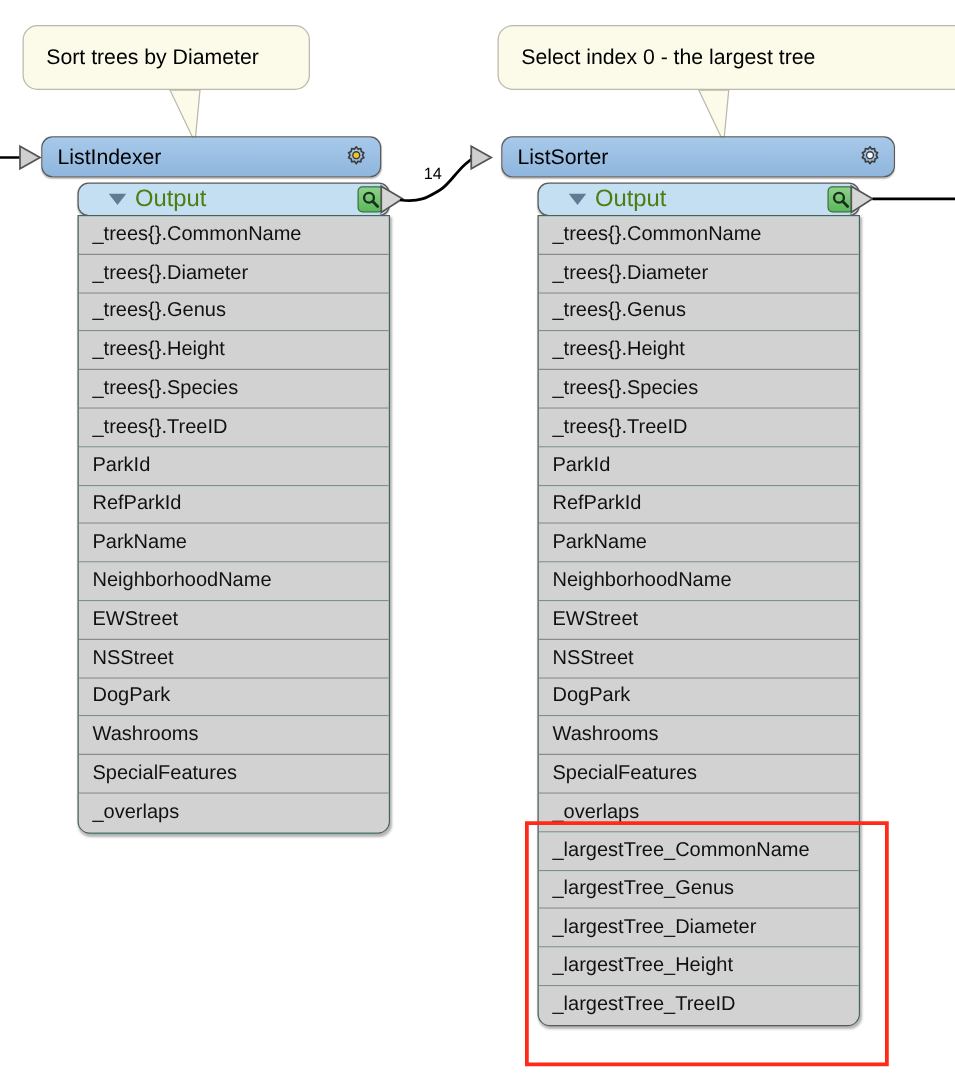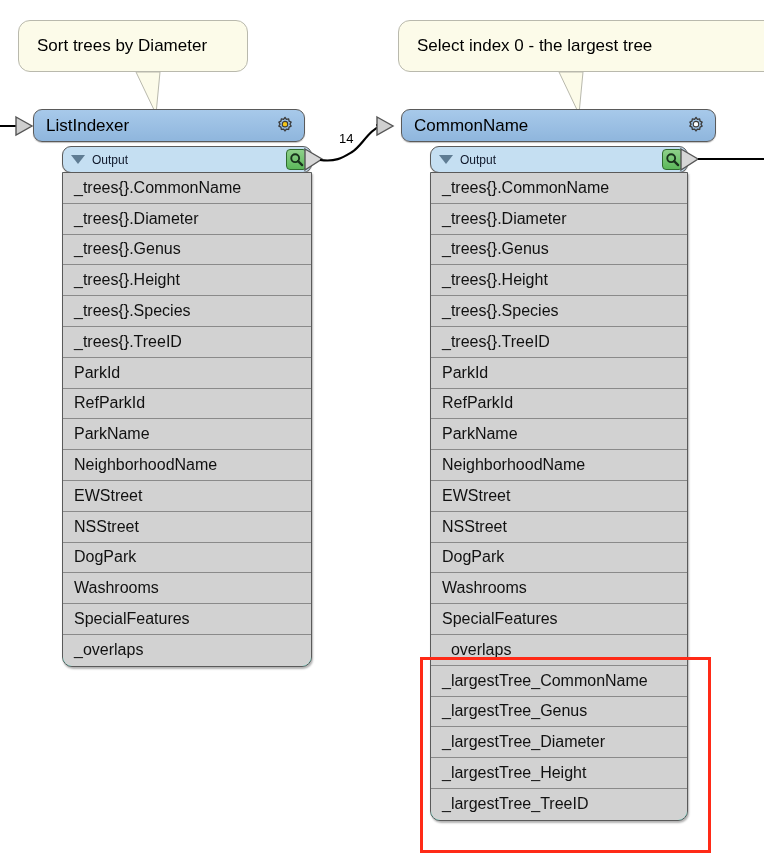--- a/index.html
+++ b/index.html
@@ -45,22 +45,22 @@
   .gear{width:22px;height:22px;display:block;}
 
   .output-bar{
     position:absolute;
     box-sizing:border-box;
     height:27px;
     background:#c5dff2;
     border:1px solid #5a5a5a;
     border-radius:9px;
     display:flex;align-items:center;
-    padding-left:8px;padding-right:4px;
-    font-size:12px;color:#0f172a;
+    padding-left:24px;padding-right:4px;
+    font-size:19px;color:#4d7c0f;
     box-shadow:0 1px 1px rgba(0,0,0,.22);
   }
   .tri-down{
     width:0;height:0;
     border-left:7px solid transparent;
     border-right:7px solid transparent;
     border-top:9px solid #5f7c93;
     margin-right:7px;
   }
   .output-label{flex:1;}
@@ -185,21 +185,21 @@
 
   <div class="bubble" style="left:398px;top:20px;width:406px;height:52px;">
     <span>Select index 0 - the largest tree</span>
   </div>
   <svg class="bubble-tail" style="left:555px;top:70px;" width="60" height="46">
     <path d="M4,2 L24,44 L28,2 Z" fill="#fcfbe9" stroke="#b9b9ad" stroke-width="1"></path>
   </svg>
 
   <div class="node">
     <div class="node-header" style="left:401px;top:109px;width:315px;">
-      <span class="node-title">CommonName</span>
+      <span class="node-title">ListSorter</span>
       <span>
         <svg class="gear" viewBox="0 0 24 24">
           <path d="M12 2.6l1.5 2.1 2.5-.5.4 2.5 2.3 1.1-1.3 2.2 1.3 2.2-2.3 1.1-.4 2.5-2.5-.5L12 17.4l-1.5-2.1-2.5.5-.4-2.5-2.3-1.1 1.3-2.2L5.3 7.8l2.3-1.1.4-2.5 2.5.5z" fill="none" stroke="#3c3c3c" stroke-width="1.4" stroke-linejoin="round"></path>
           <circle cx="12" cy="10" r="3" fill="#ffffff" stroke="#3c3c3c" stroke-width="1.2"></circle>
         </svg>
       </span>
     </div>
 
     <div class="output-bar" style="left:430px;top:146px;width:258px;">
       <span class="tri-down"></span>

